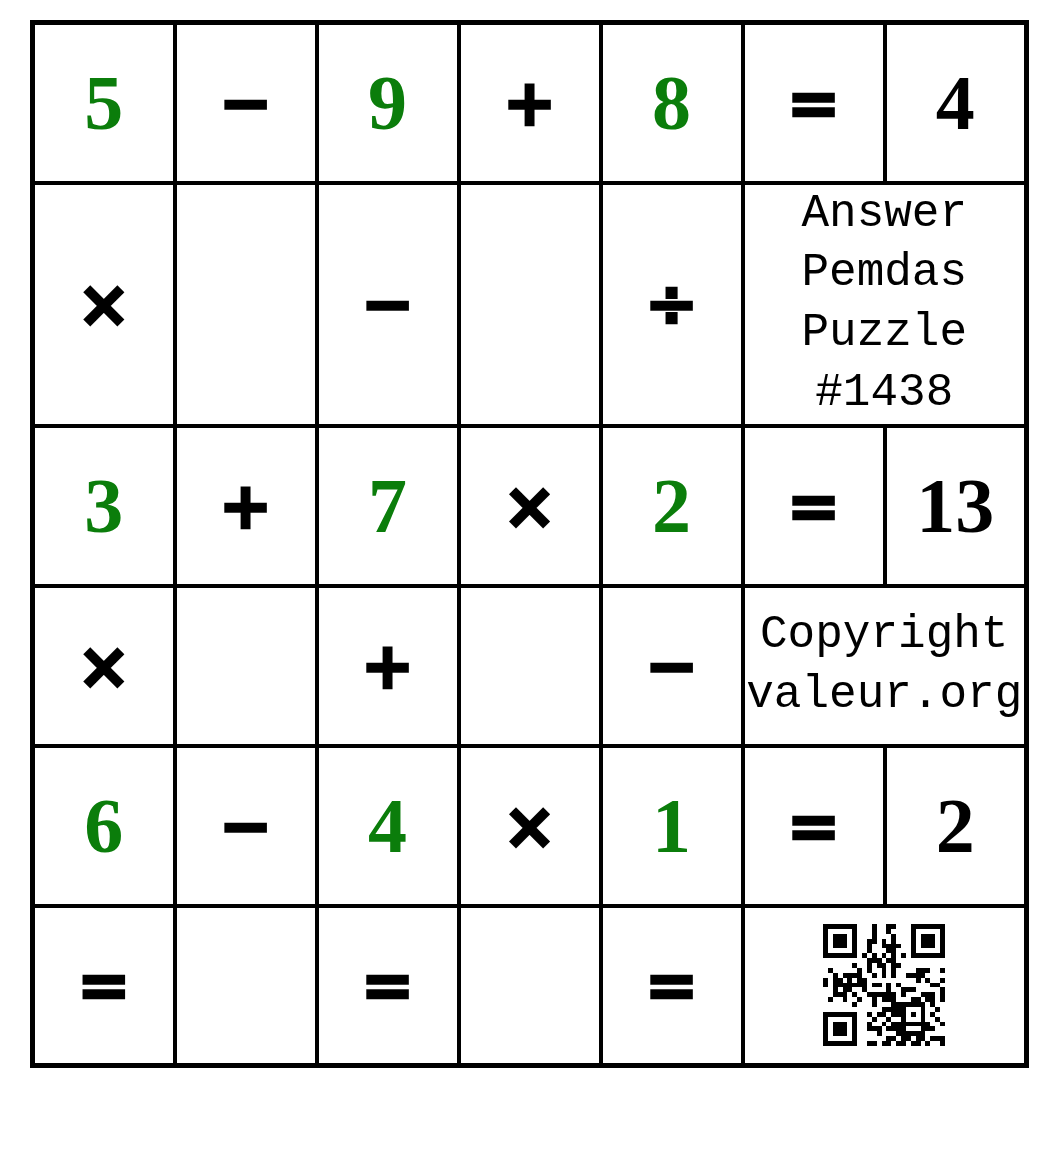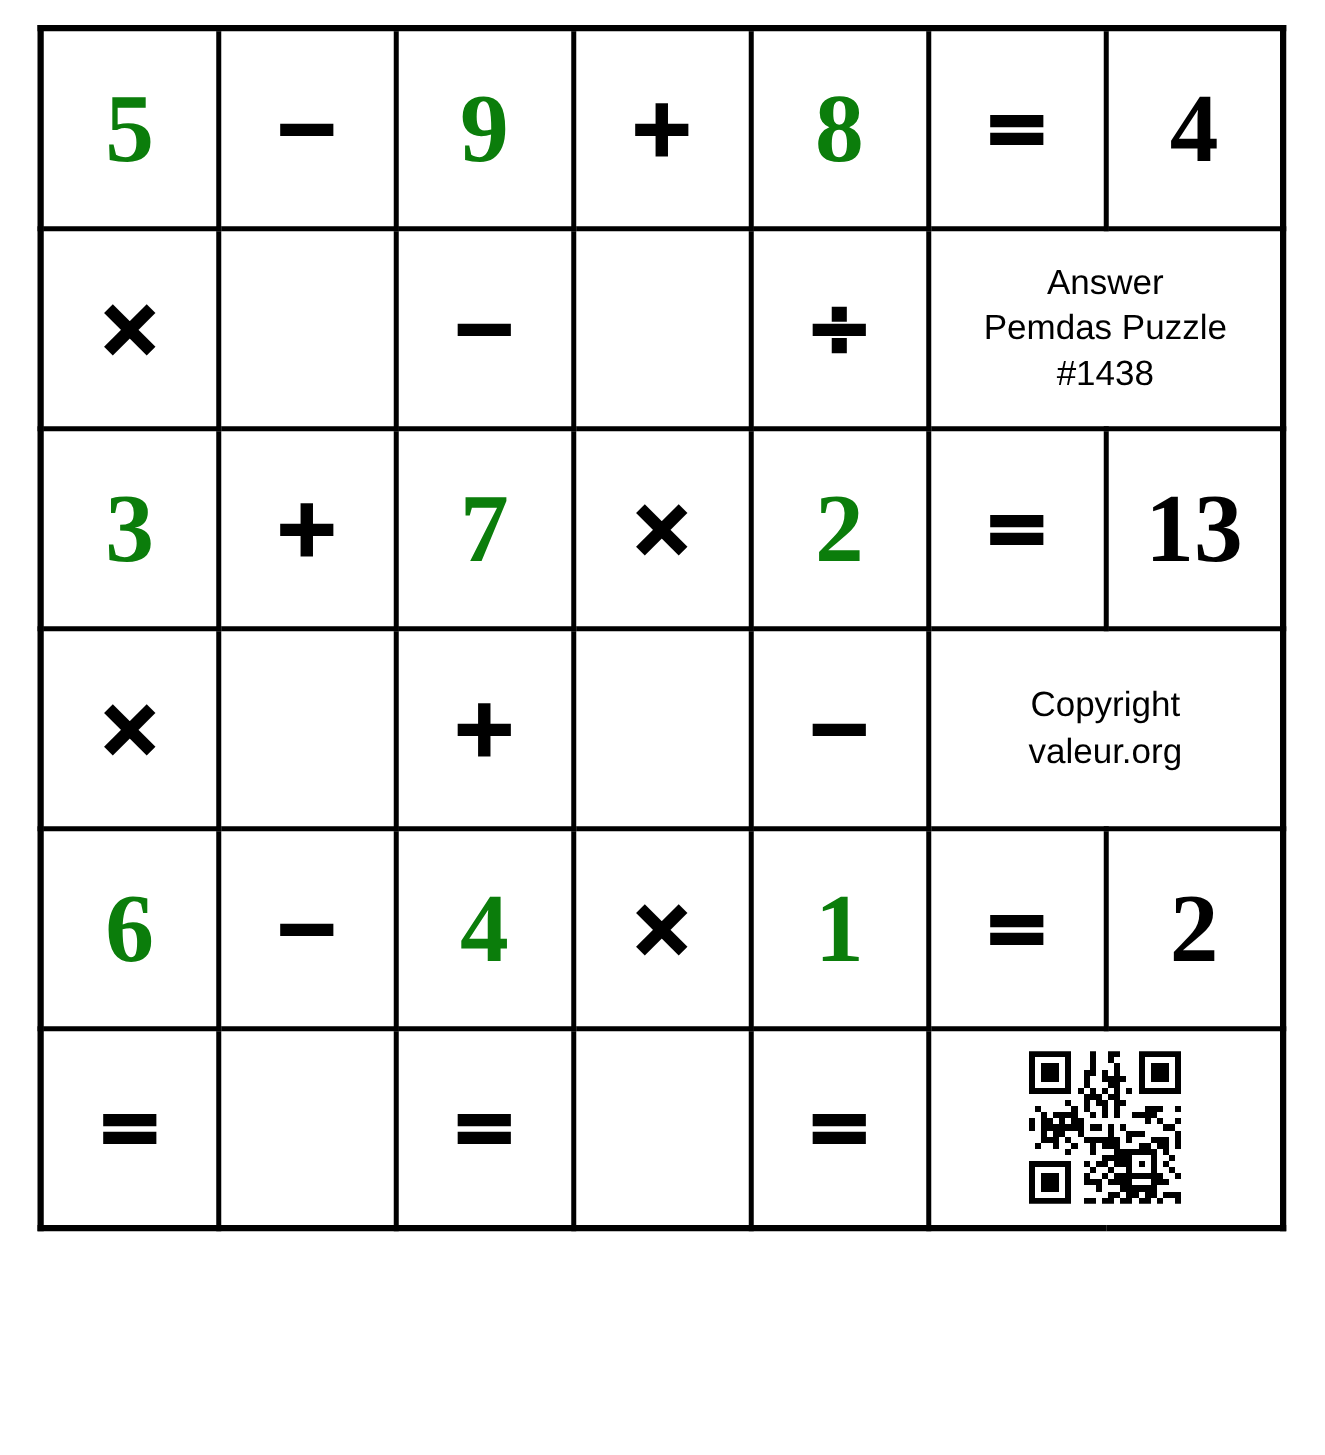--- a/index.html
+++ b/index.html
@@ -44,22 +44,22 @@
   td.op{
     font-family:"DejaVu Sans",sans-serif;
     font-weight:bold;
     font-size:64px;
     color:var(--black);
     -webkit-text-stroke:2.5px var(--black);
   }
   td.blank{background:var(--gray);}
   td.info{
     background:var(--gray);
-    font-family:Liberation Sans, sans-serif;
-    font-size:28px;
+    font-family:Liberation Mono, monospace;
+    font-size:46px;
     line-height:1.3;
     color:var(--black);
     white-space:pre-line;
   }
   td.site{
     background:var(--gray);
     font-family:"Liberation Serif",serif;
     font-weight:bold;
     font-size:44px;
     color:var(--black);

